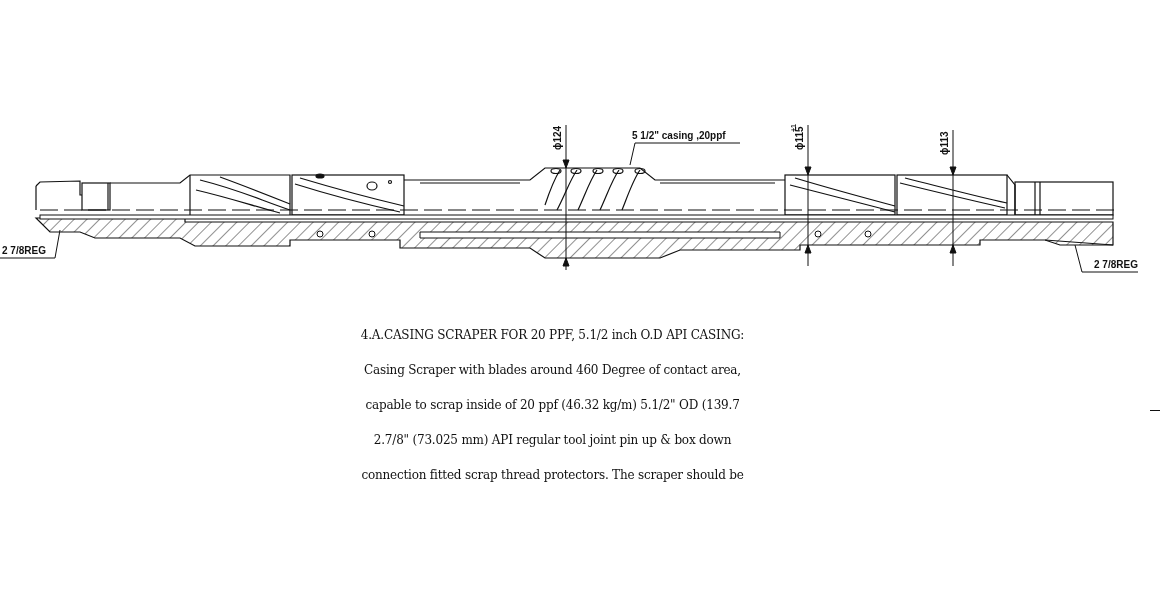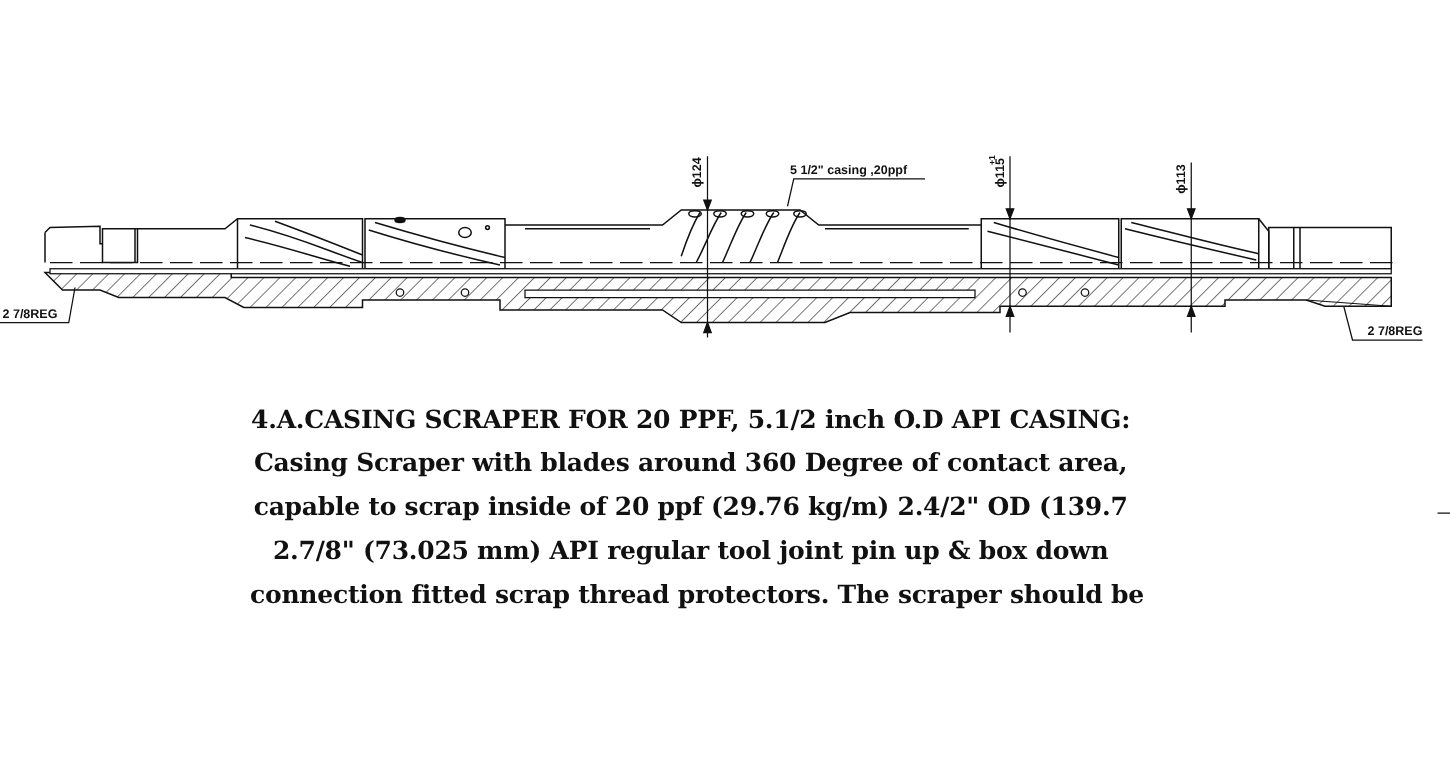--- a/index.html
+++ b/index.html
@@ -1,20 +1,20 @@
 <!DOCTYPE html>
 <html><head>
 <meta charset="utf-8">
 <style>
   html, body { margin:0; padding:0; background:#ffffff; }
   body { width:1160px; height:607px; position:relative; overflow:hidden; font-family:"DejaVu Serif", serif; color:#111; }
   #drawing { position:absolute; left:0; top:0; width:1160px; height:300px; }
   .lbl { font-family:"Liberation Sans", sans-serif; font-weight:bold; font-size:10px; fill:#111; }
   #spec { position:absolute; left:200px; top:318px; width:705px; text-align:center; }
-  #spec .line { font-family:"DejaVu Serif", serif; font-size:20px; line-height:35px; white-space:nowrap; letter-spacing:-0.2px;font-weight:bold; }
+  #spec .line { font-family:"DejaVu Serif", serif; font-size:12px; line-height:35px; white-space:nowrap; letter-spacing:-0.2px; }
   #edge-mark { position:absolute; left:1150px; top:410px; width:10px; height:1px; background:#111; }
 </style>
 </head>
 <body>
 
 <svg id="drawing" viewBox="0 0 1160 300" xmlns="http://www.w3.org/2000/svg">
   <defs>
     <pattern id="hatch" patternUnits="userSpaceOnUse" width="9" height="9" patternTransform="rotate(45)">
       <line x1="0" y1="0" x2="0" y2="9" stroke="#222" stroke-width="1"></line>
     </pattern>
@@ -107,19 +107,19 @@
   <text class="lbl" x="1094" y="268">2 7/8REG</text>
   <text class="lbl" x="632" y="139">5 1/2" casing ,20ppf</text>
   <text class="lbl" x="0" y="0" transform="translate(561,150) rotate(-90)">ϕ124</text>
   <text class="lbl" x="0" y="0" transform="translate(803,150) rotate(-90)">ϕ115</text>
   <text class="lbl" x="0" y="0" style="font-size:7px" transform="translate(796,132) rotate(-90)">+1</text>
   <text class="lbl" x="0" y="0" transform="translate(948,155) rotate(-90)">ϕ113</text>
 </svg>
 
 <div id="spec">
   <div class="line">4.A.CASING SCRAPER FOR 20 PPF, 5.1/2 inch O.D API CASING:</div>
-  <div class="line">Casing Scraper with blades around 360 Degree of contact area,</div>
-  <div class="line">capable to scrap inside of 20 ppf (29.76 kg/m) 2.4/2" OD (139.7</div>
+  <div class="line">Casing Scraper with blades around 460 Degree of contact area,</div>
+  <div class="line">capable to scrap inside of 20 ppf (46.32 kg/m) 5.1/2" OD (139.7</div>
   <div class="line">2.7/8" (73.025 mm) API regular tool joint pin up &amp; box down</div>
   <div class="line">connection fitted scrap thread protectors. The scraper should be</div>
 </div>
 
 <div id="edge-mark"></div>
 
 </body></html>

